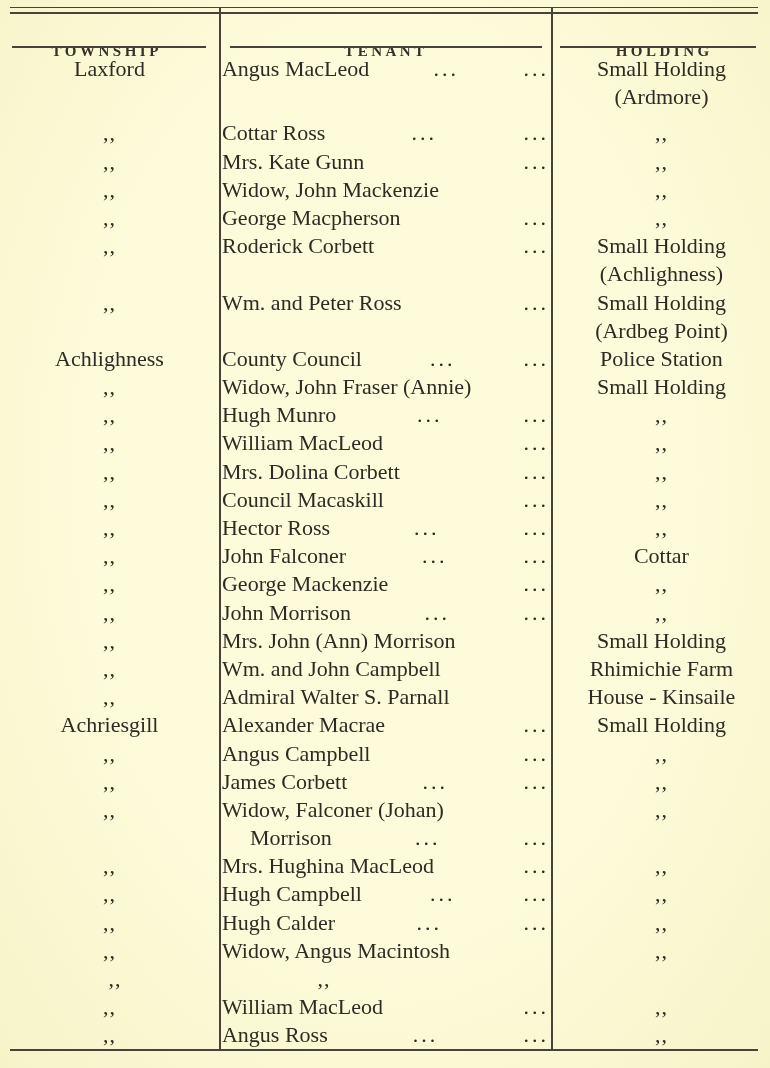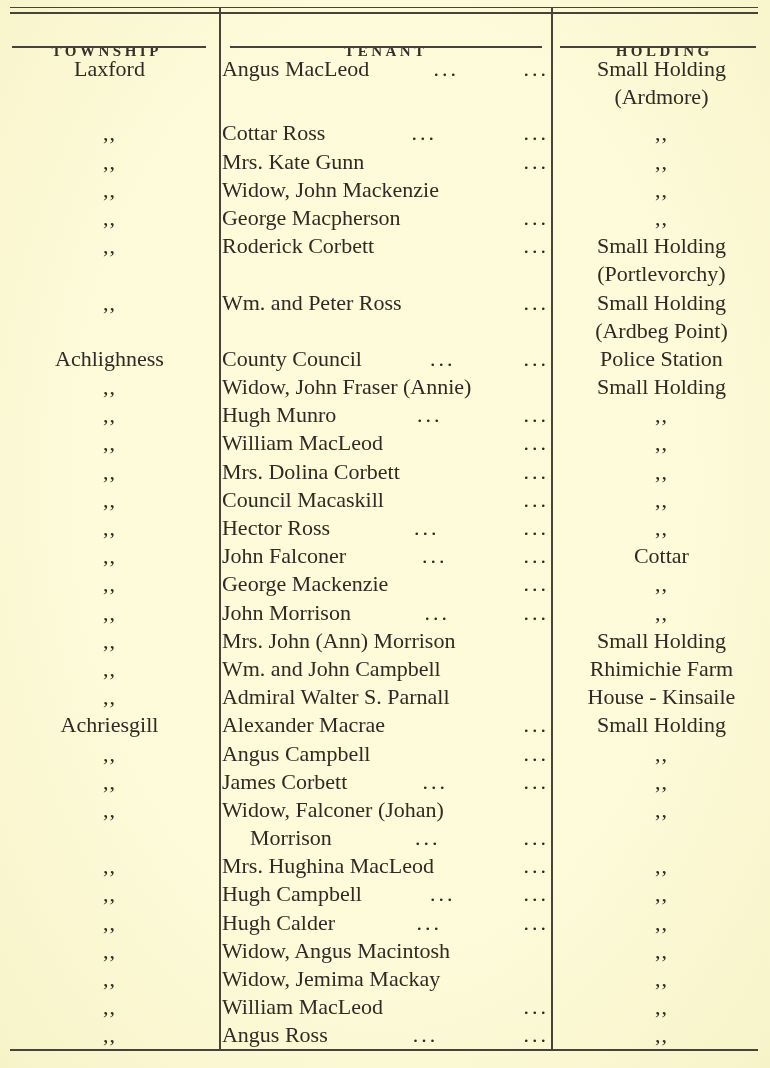--- a/index.html
+++ b/index.html
@@ -146,21 +146,21 @@
           <div class="line ditto">,,</div>
         </div>
     <div class="cell c-tenant">
           <div class="tline">
             <span class="tname">Roderick Corbett</span>
             <span class="dots">...</span>
           </div>
         </div>
     <div class="cell c-holding">
           <div class="line">Small Holding</div>
-          <div class="line">(Portlevorchy)</div>
+          <div class="line">(Achlighness)</div>
         </div>
   </div>
       <div class="trow">
     <div class="cell c-township">
           <div class="line ditto">,,</div>
         </div>
     <div class="cell c-tenant">
           <div class="tline">
             <span class="tname">Wm. and Peter Ross</span>
             <span class="dots">...</span>
@@ -469,25 +469,20 @@
           </div>
         </div>
     <div class="cell c-holding">
           <div class="line ditto">,,</div>
         </div>
   </div>
       <div class="trow">
     <div class="cell c-township">
           <div class="line ditto">,,</div>
         </div>
-    <div class="cell c-tenant">
-          <div class="tline">
-            <span class="tname">Widow, Jemima Mackay</span>
-          </div>
-        </div>
     <div class="cell c-holding">
           <div class="line ditto">,,</div>
         </div>
   </div>
       <div class="trow">
     <div class="cell c-township">
           <div class="line ditto">,,</div>
         </div>
     <div class="cell c-tenant">
           <div class="tline">

